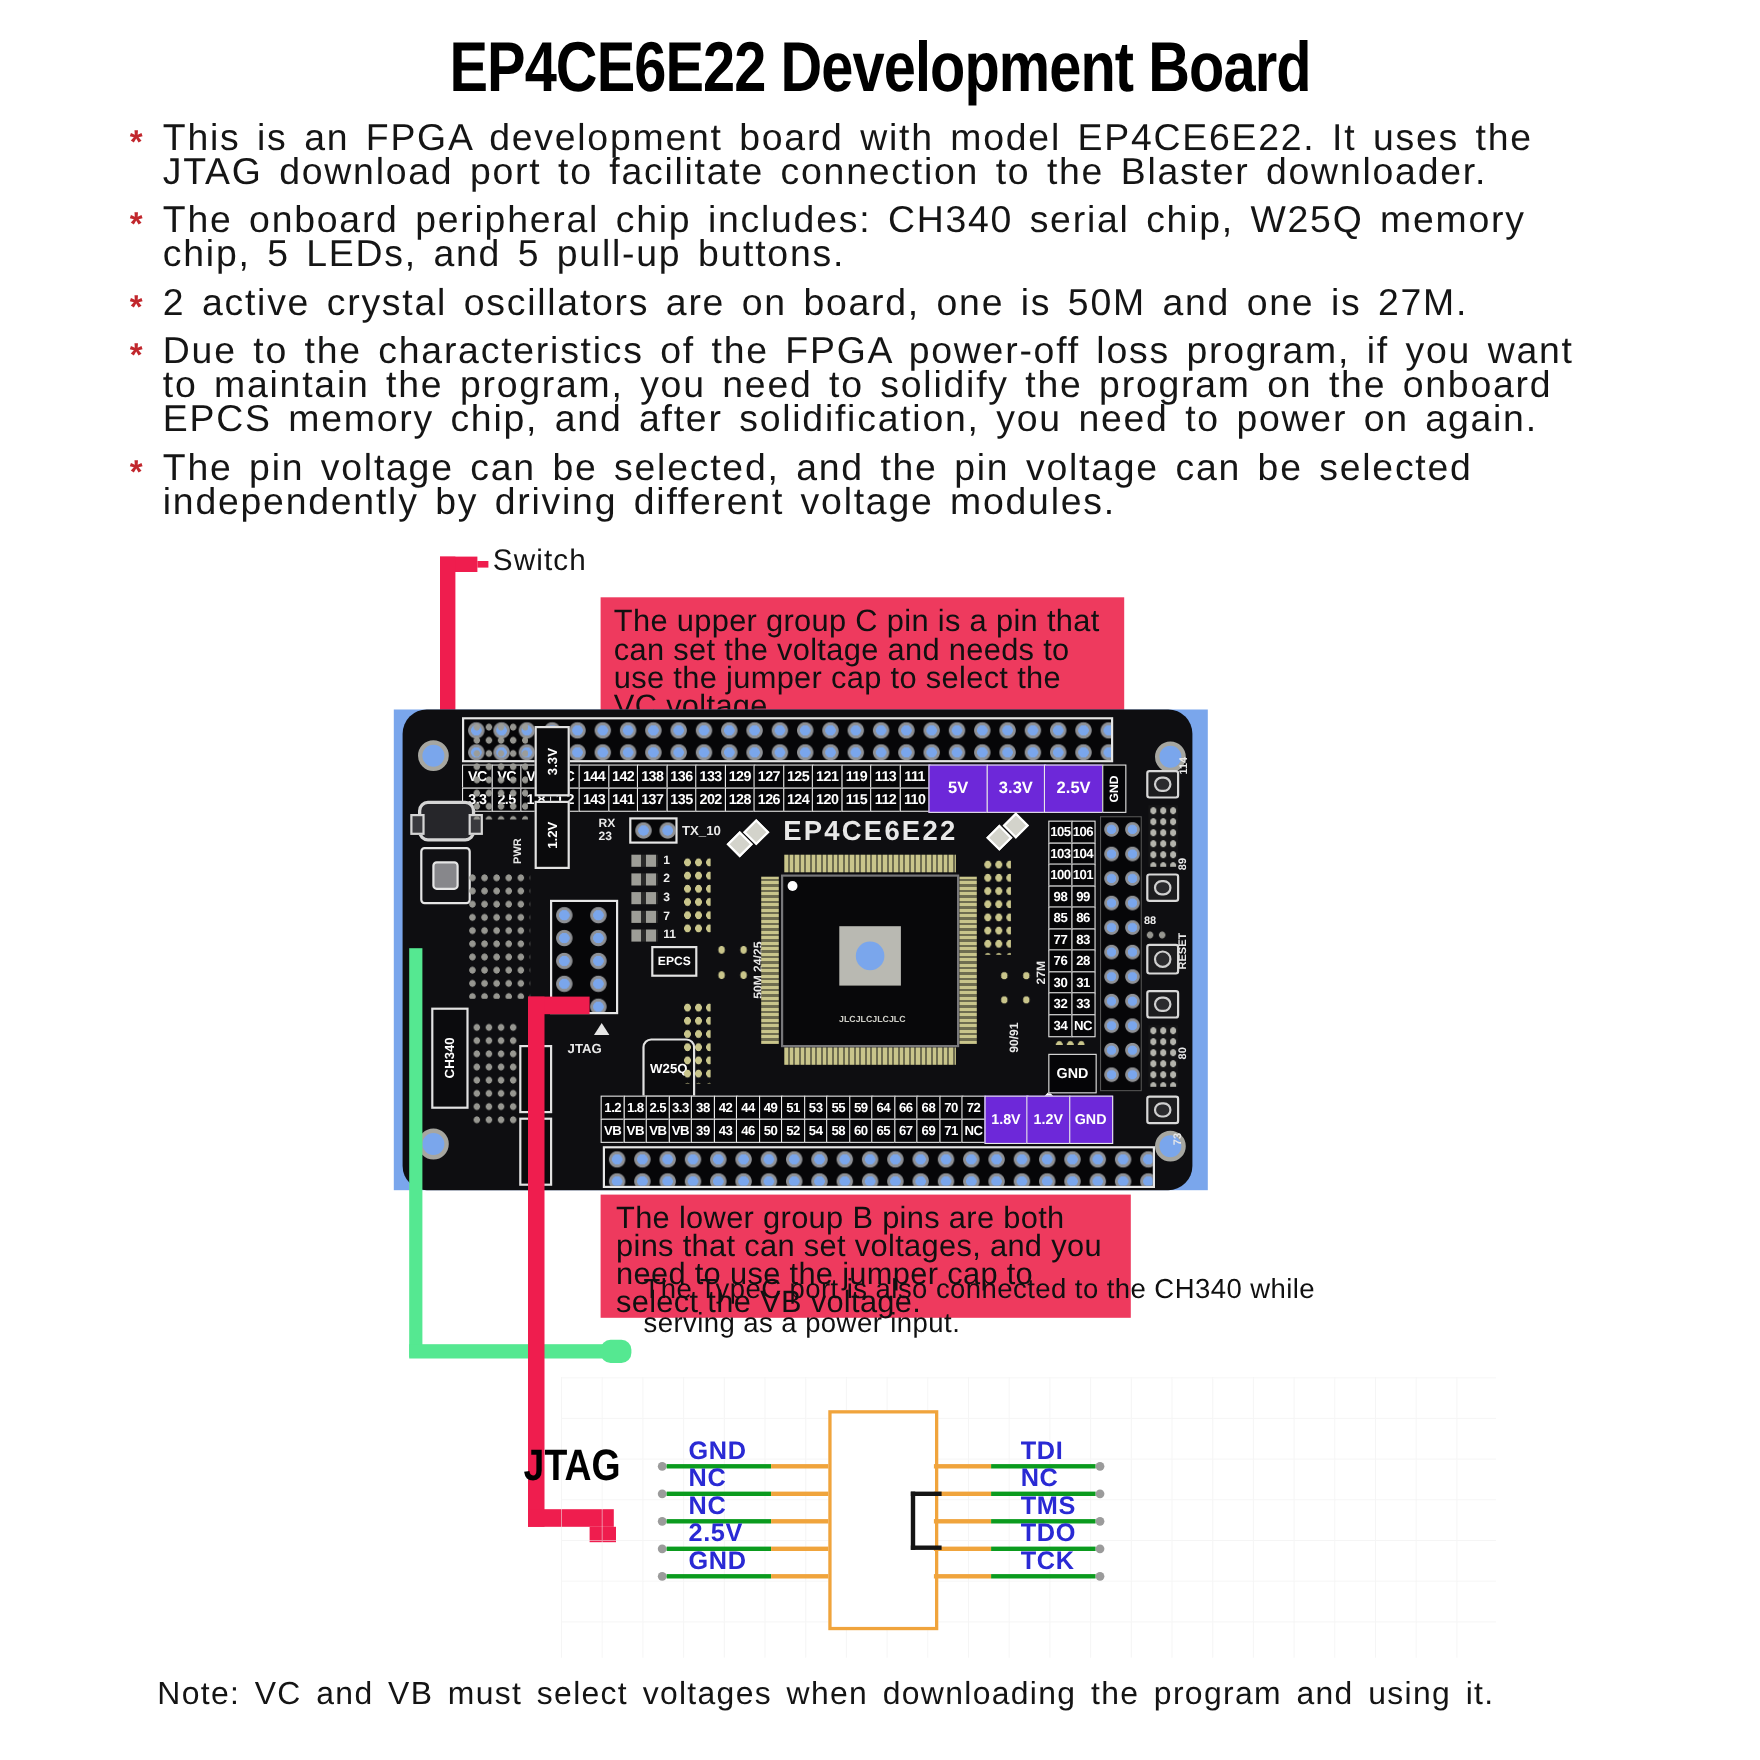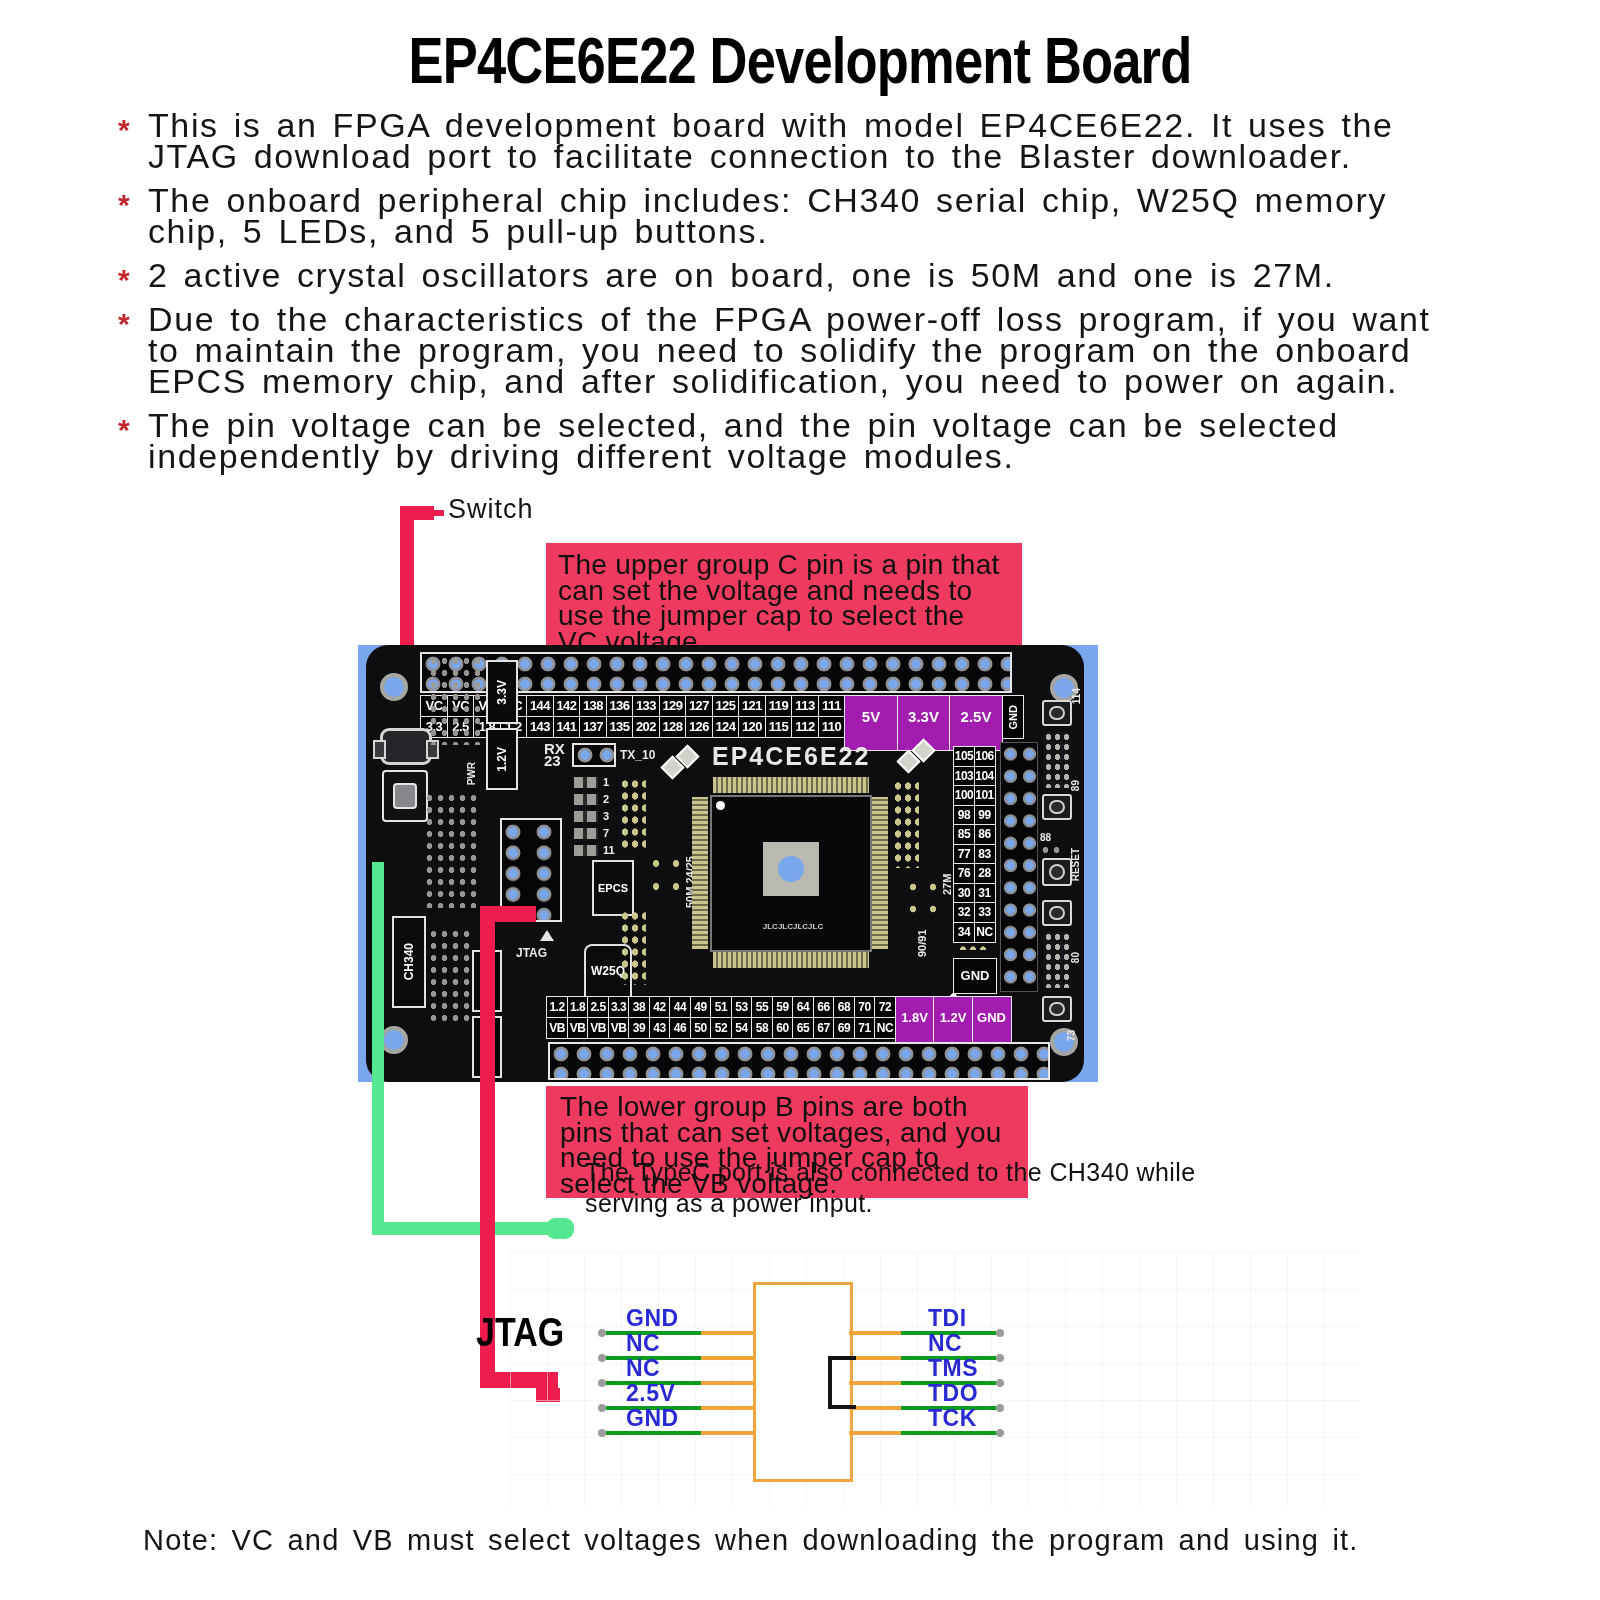--- a/index.html
+++ b/index.html
@@ -41,21 +41,21 @@
           background-image:radial-gradient(circle at 11px 10px,var(--pad-blue) 4.5px,#8e9094 5px,#8e9094 7px,transparent 7.8px);
           background-size:23px 20px}
   .dotcol{background-color:#060608;border:1px solid #555;
           background-image:radial-gradient(circle at 9.5px 11px,var(--pad-blue) 4px,#8e9094 4.5px,#8e9094 6.2px,transparent 7px);
           background-size:19px 22.3px}
 
   .ptable{display:flex}
   .pcell{display:block}
   .pcell span{display:block;width:28px;height:22px;line-height:20px;border:1.5px solid #e8e8e8;margin:0 -1.5px -1.5px 0;
               font-size:13px;font-weight:bold;color:#fff;text-align:center;background:#050507;letter-spacing:-.5px}
-  .wide{height:56px;line-height:42px;border:1.5px solid #e8e8e8;margin-right:-1.5px;background:#a21caf;
+  .wide{height:44px;line-height:42px;border:1.5px solid #e8e8e8;margin-right:-1.5px;background:#6d28d9;
         color:#fff;font-weight:bold;font-size:15px;text-align:center}
   .vcell{width:22px;height:44px;border:1.5px solid #e8e8e8;background:#050507;color:#fff;font-weight:bold;
          font-size:11px;display:flex;align-items:center;justify-content:center}
   .bt .pcell span{width:22px;font-size:12px}
   .rt .pcell{display:flex}
   .rt .pcell span{width:22px;height:21px;line-height:19px;font-size:12px}
   .gndcell{border:1.5px solid #e8e8e8;background:#050507;color:#fff;font-weight:bold;font-size:13px;
            text-align:center}
   .vt{writing-mode:vertical-rl;transform:rotate(180deg)}
 
@@ -224,21 +224,21 @@
   <div class="abs chipbox" style="left:392px;top:916px;width:34px;height:92px">
       <span class="vt" style="font-size:12px">CH340</span>
     </div>
   <div class="abs module" style="left:472px;top:950px;width:30px;height:62px">
       <span class="vt">1.8V</span>
     </div>
   <div class="abs module" style="left:472px;top:1016px;width:30px;height:62px">
       <span class="vt">2.5V</span>
     </div>
 
-  <div class="abs silk" style="left:544px;top:743px;font-size:15px;line-height:12px"><span>RX</span><br><span>23</span></div>
+  <div class="abs silk" style="left:544px;top:743px;font-size:11px;line-height:12px"><span>RX</span><br><span>23</span></div>
   <div class="abs pinrow" style="left:572px;top:743px;width:44px;height:24px;background-size:22px 24px"></div>
   <div class="abs silk" style="left:620px;top:748px;font-size:12px">TX_10</div>
   <div class="abs" style="left:574px;top:774px">
 
   <div class="shrow">
         <i></i>
         <b>1</b>
       </div>
       <div class="shrow">
         <i></i>
@@ -253,21 +253,21 @@
         <b>7</b>
       </div>
       <div class="shrow">
         <i></i>
         <b>11</b>
       </div>
     </div>
   <div class="abs pinrow" style="left:500px;top:818px;width:62px;height:104px;background-size:31px 20.8px;background-position:0 2px"></div>
   <div class="abs tri-icon" style="left:540px;top:930px"></div>
   <div class="abs silk" style="left:516px;top:946px;font-size:12px">JTAG</div>
-  <div class="abs chipbox" style="left:592px;top:860px;width:42px;height:56px;font-size:11px">
+  <div class="abs chipbox" style="left:592px;top:860px;width:42px;height:28px;font-size:11px">
       <span>EPCS</span>
     </div>
   <div class="abs chipbox" style="left:584px;top:944px;width:48px;height:54px;font-size:12px;border-radius:8px 8px 0 0">
       <span>W25Q</span>
     </div>
 
   <div class="abs silk" style="left:712px;top:742px;font-size:25px;letter-spacing:2px">EP4CE6E22</div>
   <div class="abs diam" style="left:664px;top:748px;width:30px;height:30px"></div>
   <div class="abs diam" style="left:900px;top:742px;width:30px;height:30px"></div>
   <div class="abs diam" style="left:662px;top:1000px;width:30px;height:30px"></div>

